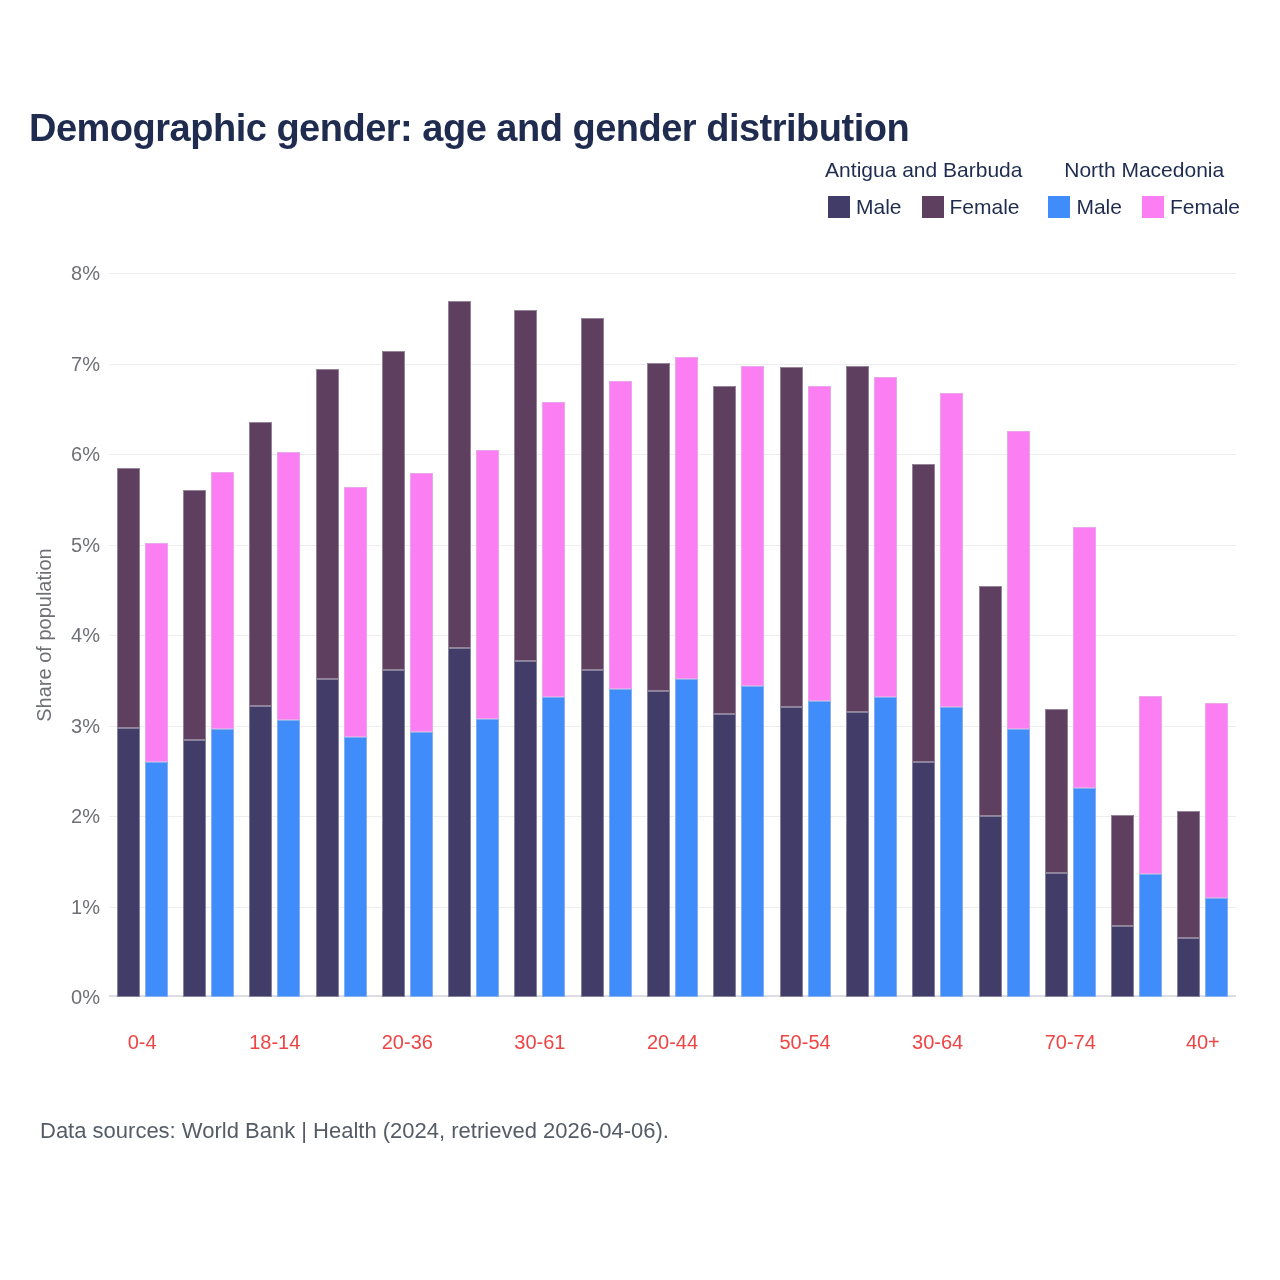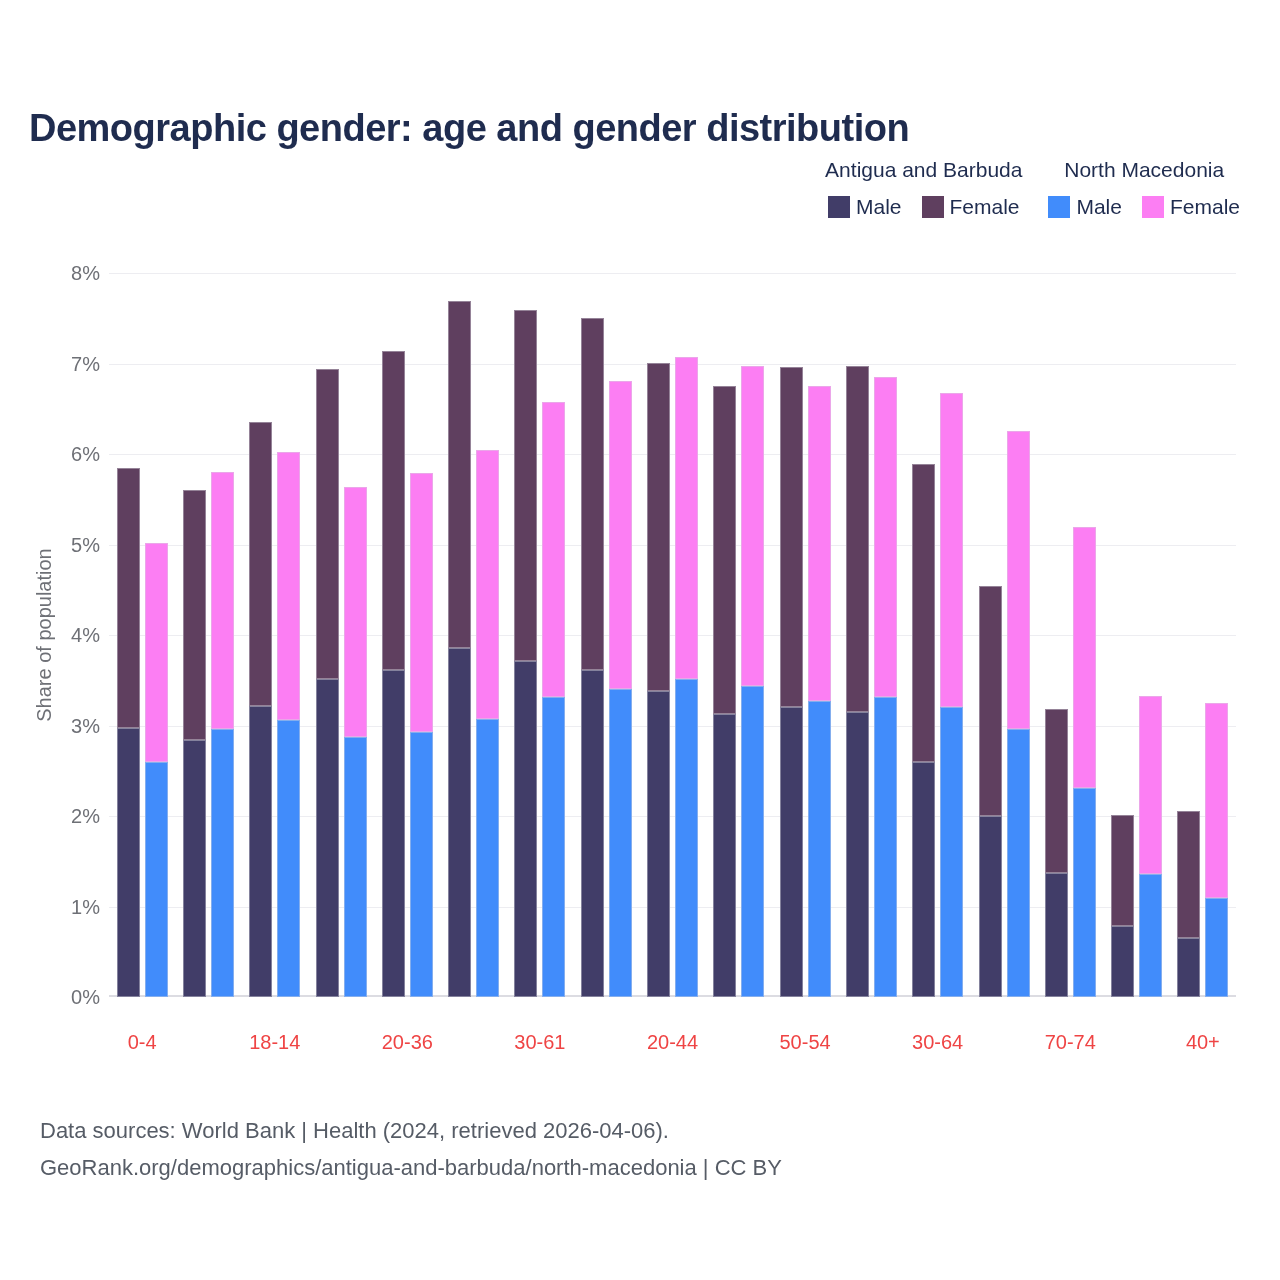--- a/index.html
+++ b/index.html
@@ -281,14 +281,13 @@
     <div class="x-tick-label" style="left: 539.912px;">30-61</div>
     <div class="x-tick-label" style="left: 672.5px;">20-44</div>
     <div class="x-tick-label" style="left: 805.088px;">50-54</div>
     <div class="x-tick-label" style="left: 937.676px;">30-64</div>
     <div class="x-tick-label" style="left: 1070.26px;">70-74</div>
     <div class="x-tick-label" style="left: 1202.85px;">40+</div>
   </div>
 
 <div class="footer">
   <div>Data sources: World Bank | Health (2024, retrieved 2026-04-06).</div>
-  <div>GeoRank.org/demographics/antigua-and-barbuda/north-macedonia | CC BY</div>
 </div>
 
 </body></html>

